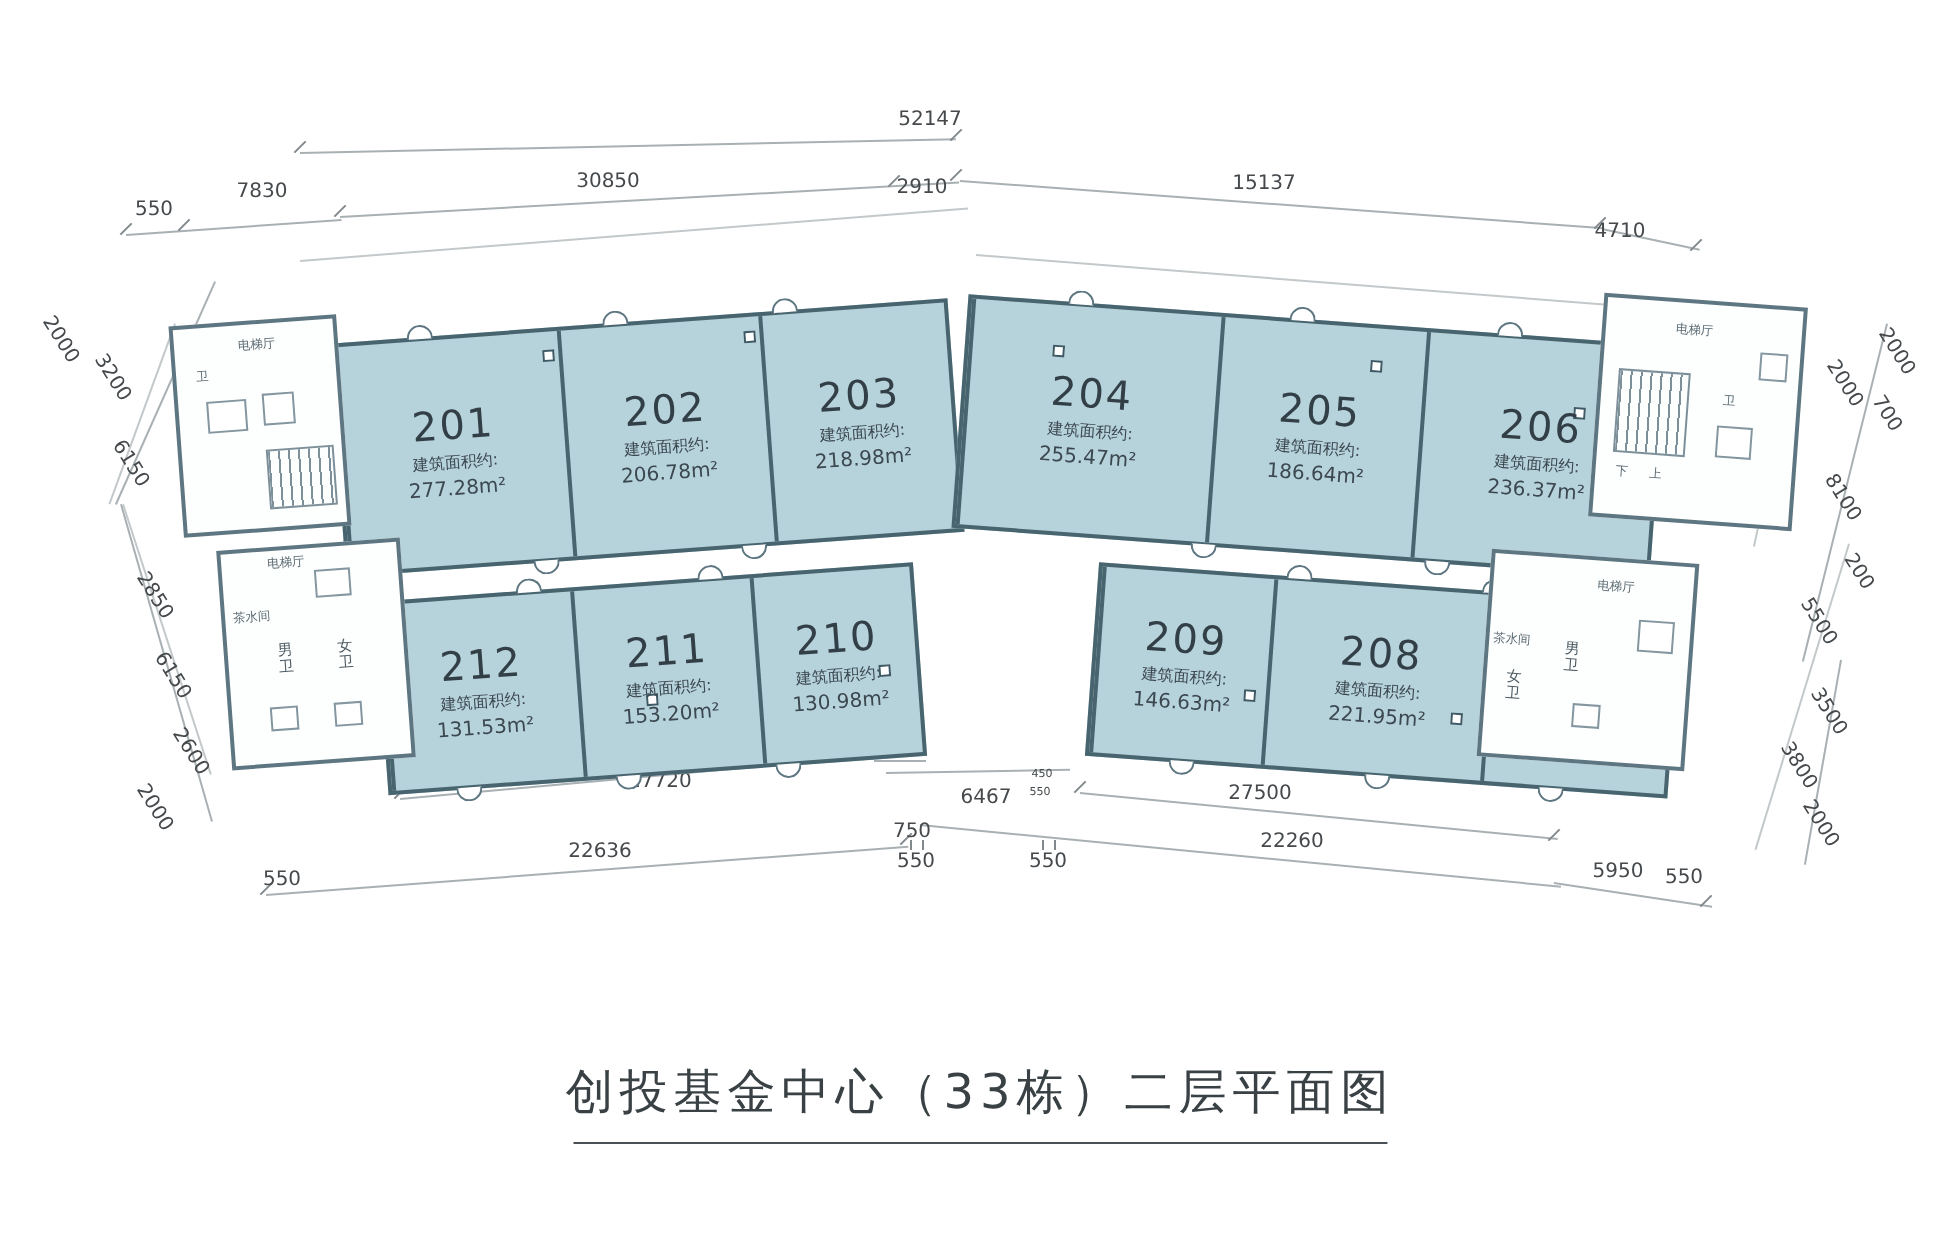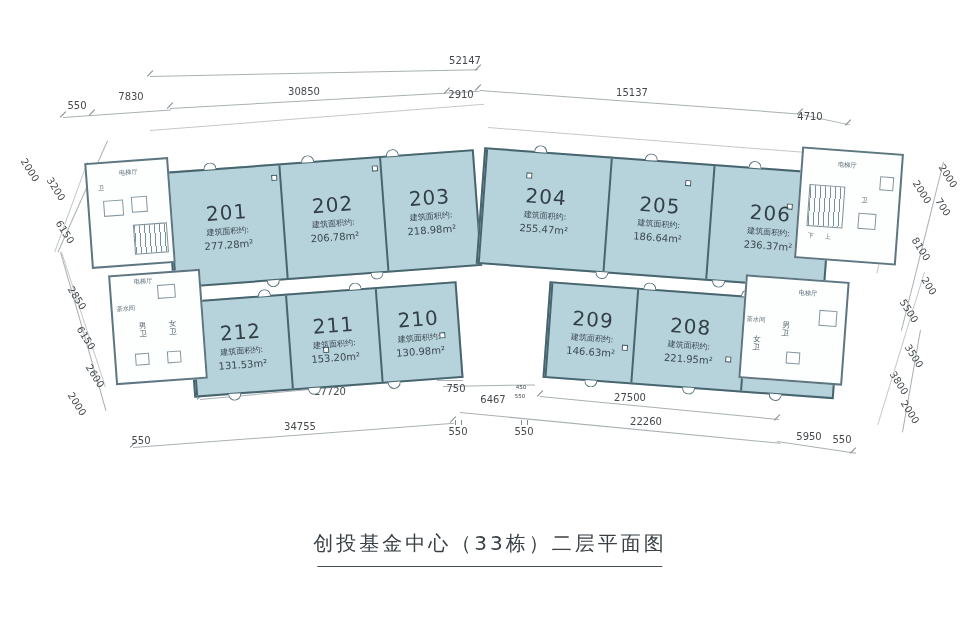--- a/index.html
+++ b/index.html
@@ -48,21 +48,21 @@
 
   
   .door{position:absolute;width:13px;height:7px;background:#fff;border:1px solid #5d7681;
         border-bottom:none;border-radius:13px 13px 0 0;top:-8px}
   .door.down{top:auto;bottom:-8px;transform:rotate(180deg)}
   .colm{position:absolute;width:6px;height:6px;background:#fff;border:1px solid #3e5a66}
 
   
   .title-block{position:absolute;left:50%;top:530px;transform:translateX(-50%);
                text-align:center;color:#3a4145}
-  .title-line1{font-size:20px;letter-spacing:3px;white-space:nowrap}
+  .title-line1{font-size:24px;letter-spacing:3px;white-space:nowrap}
   .title-divider{border-top:1.5px solid #4a5156;margin:9px 4px 10px}
   .title-line2{font-size:15px;letter-spacing:2px;white-space:nowrap}
 </style>
 </head>
 <body>
 
 <div id="plan">
 
   <div class="dline" style="left:150px;top:76px;width:328px;transform:rotate(-1.2deg)"></div>
   <div class="dline" style="left:63px;top:117px;width:108px;transform:rotate(-4deg)"></div>
@@ -133,25 +133,25 @@
   <div class="dim rot" style="left:943px;top:207px">700</div>
   <div class="dim rot" style="left:921px;top:249px">8100</div>
   <div class="dim rot" style="left:929px;top:286px">200</div>
   <div class="dim rot" style="left:909px;top:311px">5500</div>
   <div class="dim rot" style="left:914px;top:356px">3500</div>
   <div class="dim rot" style="left:899px;top:383px">3800</div>
   <div class="dim rot" style="left:910px;top:412px">2000</div>
 
   <div class="dim" style="left:330px;top:391px">27720</div>
   <div class="dim" style="left:448px;top:372px">550</div>
-  <div class="dim" style="left:456px;top:388px">750</div>
+  <div class="dim" style="left:456px;top:416px">750</div>
   <div class="dim" style="left:493px;top:399px">6467</div>
   <div class="dim tiny" style="left:521px;top:387px">450</div>
   <div class="dim tiny" style="left:520px;top:396px">550</div>
-  <div class="dim" style="left:300px;top:426px">34755</div>
+  <div class="dim" style="left:300px;top:426px">22636</div>
   <div class="dim" style="left:141px;top:440px">550</div>
   <div class="dim" style="left:458px;top:431px">550</div>
   <div class="dim" style="left:524px;top:431px">550</div>
   <div class="dim" style="left:630px;top:397px">27500</div>
   <div class="dim" style="left:646px;top:421px">22260</div>
   <div class="dim" style="left:809px;top:436px">5950</div>
   <div class="dim" style="left:842px;top:439px">550</div>
 
   <div class="wing" style="left:168px;top:149px;width:310px;height:117px;transform:rotate(-4.2deg);transform-origin:100% 50%">
     <div class="door" style="left:12%"></div>

